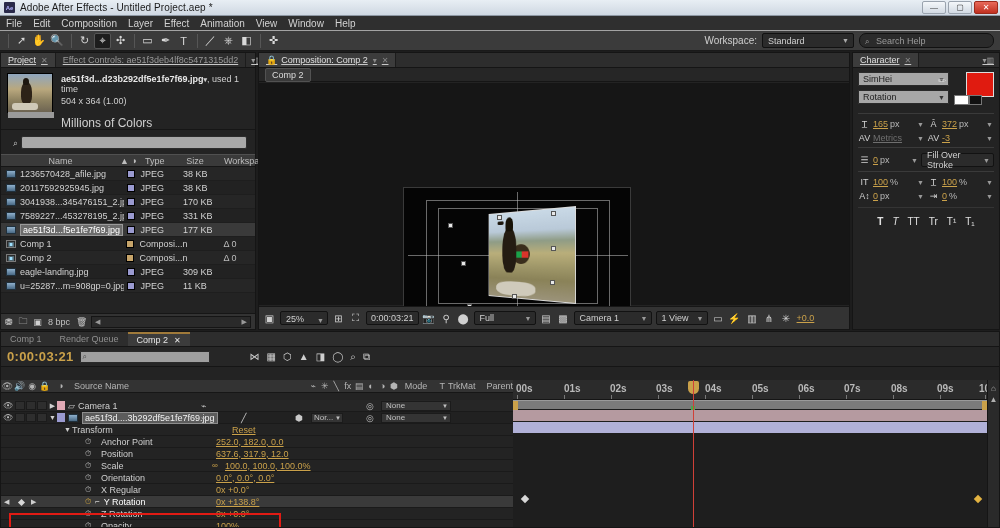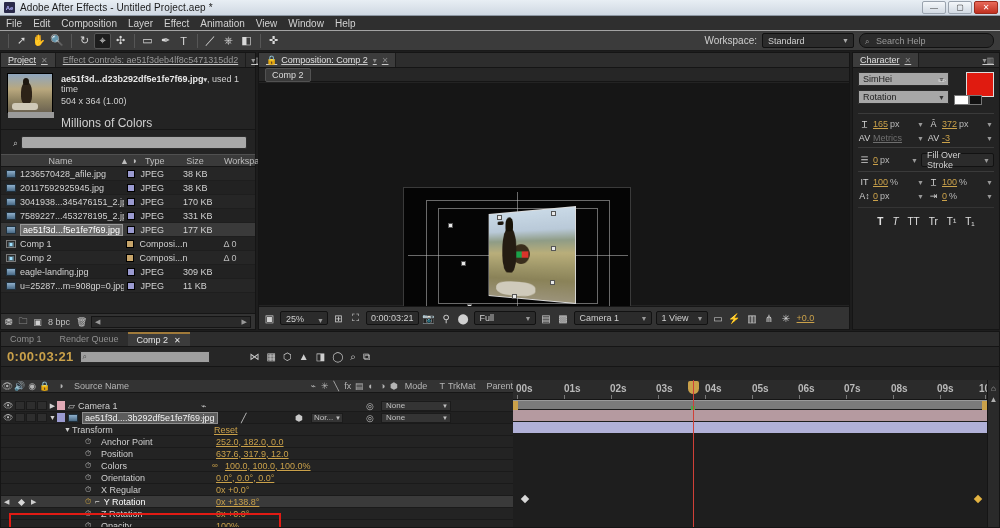--- a/index.html
+++ b/index.html
@@ -785,36 +785,36 @@
         <span style="position:absolute;left:365px;color:#bdbdbd;">◎</span>
         <span class="parent-sel" style="position:absolute;left:380px;">
           <span>None</span>
           <span class="arr">▼</span>
         </span>
       </div>
 
       <div class="lrow">
         <span class="tri" style="margin-left:62px">▼</span>
         <span class="tl-prop-label">Transform</span>
-        <span class="reset" style="position:absolute;left:213px">Reset</span>
+        <span class="reset" style="position:absolute;left:231px">Reset</span>
       </div>
 
       <div class="lrow">
         <span class="stopwatch" style="margin-left:82px">⏱</span>
         <span class="tl-prop-label" style="margin-left:8px">Anchor Point</span>
         <span class="val" style="position:absolute;left:215px">252.0, 182.0, 0.0</span>
       </div>
       <div class="lrow">
         <span class="stopwatch" style="margin-left:82px">⏱</span>
         <span class="tl-prop-label" style="margin-left:8px">Position</span>
         <span class="val" style="position:absolute;left:215px">637.6, 317.9, 12.0</span>
       </div>
       <div class="lrow">
         <span class="stopwatch" style="margin-left:82px">⏱</span>
-        <span class="tl-prop-label" style="margin-left:8px">Colors</span>
+        <span class="tl-prop-label" style="margin-left:8px">Scale</span>
         <span style="position:absolute;left:211px;color:#caa14a;font-size:8px;">∞</span>
         <span class="val" style="position:absolute;left:224px">100.0, 100.0, 100.0%</span>
       </div>
       <div class="lrow">
         <span class="stopwatch" style="margin-left:82px">⏱</span>
         <span class="tl-prop-label" style="margin-left:8px">Orientation</span>
         <span class="val" style="position:absolute;left:215px">0.0°, 0.0°, 0.0°</span>
       </div>
       <div class="lrow">
         <span class="stopwatch" style="margin-left:82px">⏱</span>

